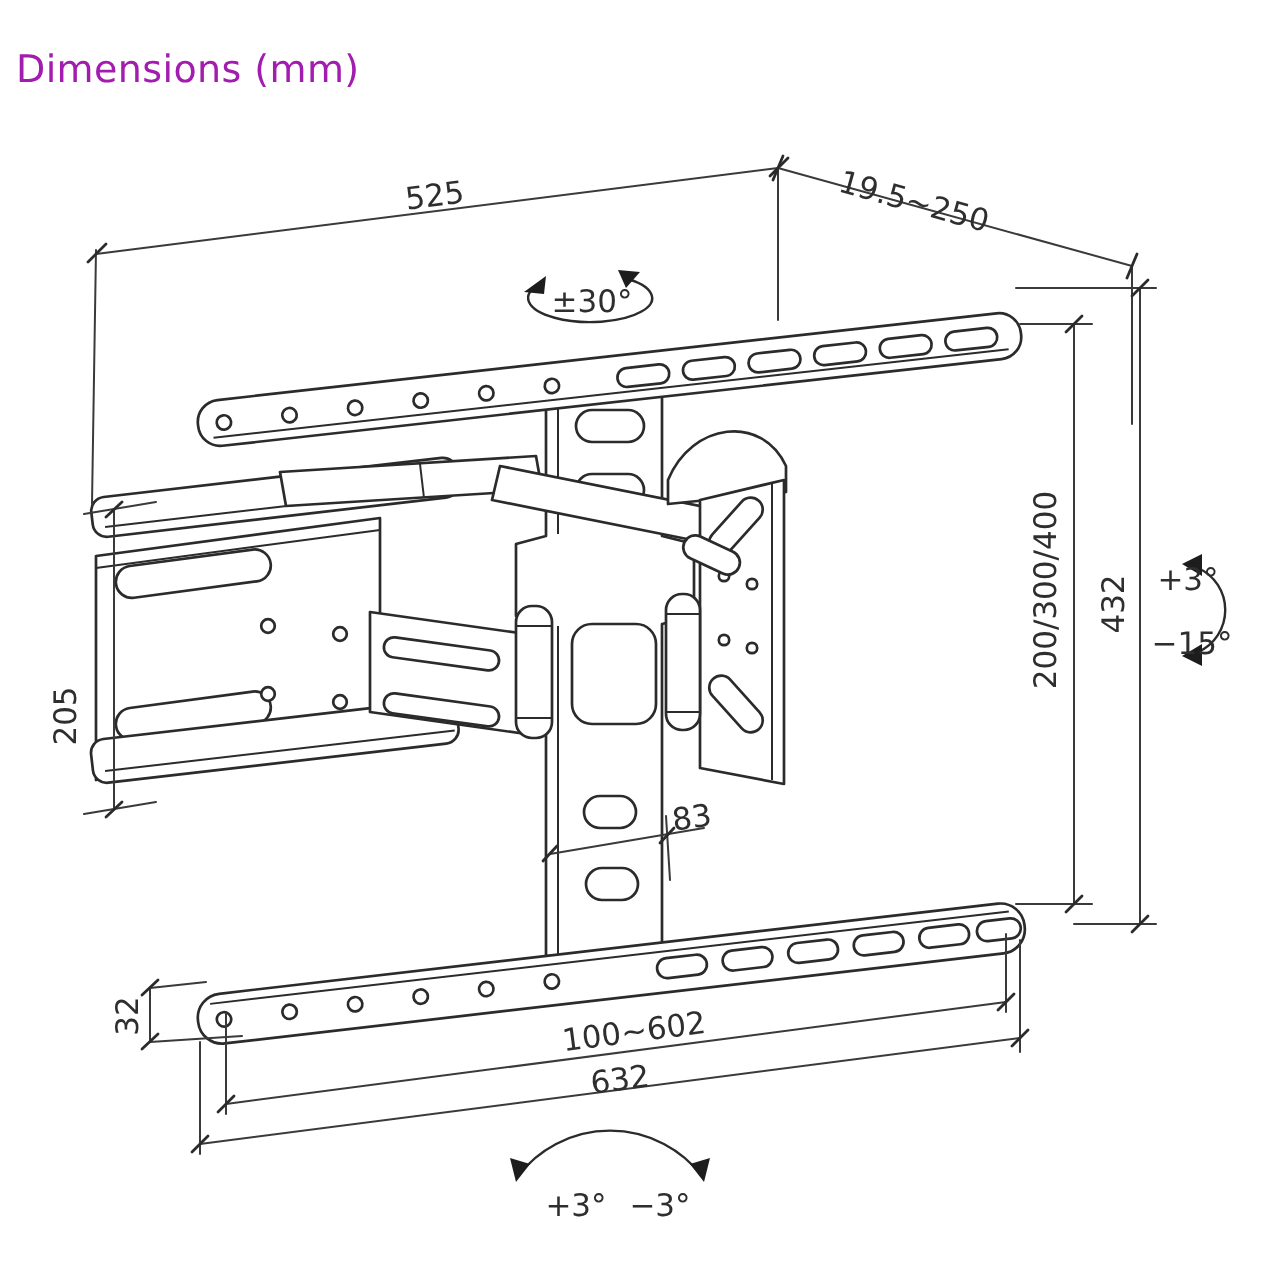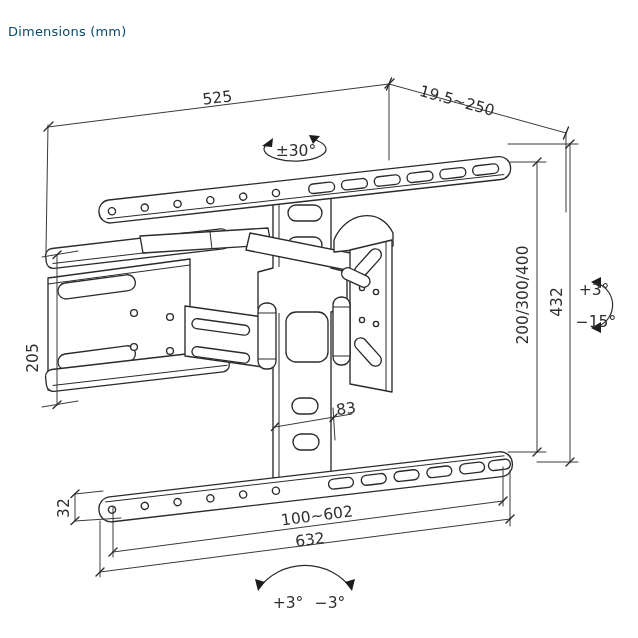--- a/index.html
+++ b/index.html
@@ -1,18 +1,18 @@
 <!DOCTYPE html>
 <html><head>
 <meta charset="utf-8">
 <style>
   html,body{margin:0;padding:0;background:#ffffff;}
   .page{position:relative;width:638px;height:638px;background:#fff;overflow:hidden;
         font-family:"DejaVu Sans","Liberation Sans",sans-serif;}
-  .title{position:absolute;left:8px;top:24px;font-size:13px;color:#0c4a6e;letter-spacing:.2px;}
+  .title{position:absolute;left:8px;top:24px;font-size:19px;color:#a21caf;letter-spacing:.2px;}
   svg{position:absolute;left:0;top:0;}
   .fw{fill:#ffffff;stroke:#2b2b2b;stroke-width:1.35;stroke-linejoin:round;}
   .ln{fill:none;stroke:#2b2b2b;stroke-width:1.2;stroke-linejoin:round;stroke-linecap:round;}
   .thin{fill:none;stroke:#2b2b2b;stroke-width:1;}
   .dim{fill:none;stroke:#3a3a3a;stroke-width:1;stroke-linecap:round;}
   .tick{stroke:#2b2b2b;stroke-width:1.4;stroke-linecap:round;}
   .arrow{fill:#1d1d1d;stroke:none;}
   text.d{font-family:"DejaVu Sans","Liberation Sans",sans-serif;font-size:15.5px;fill:#2e2e2e;}
 </style>
 </head>

